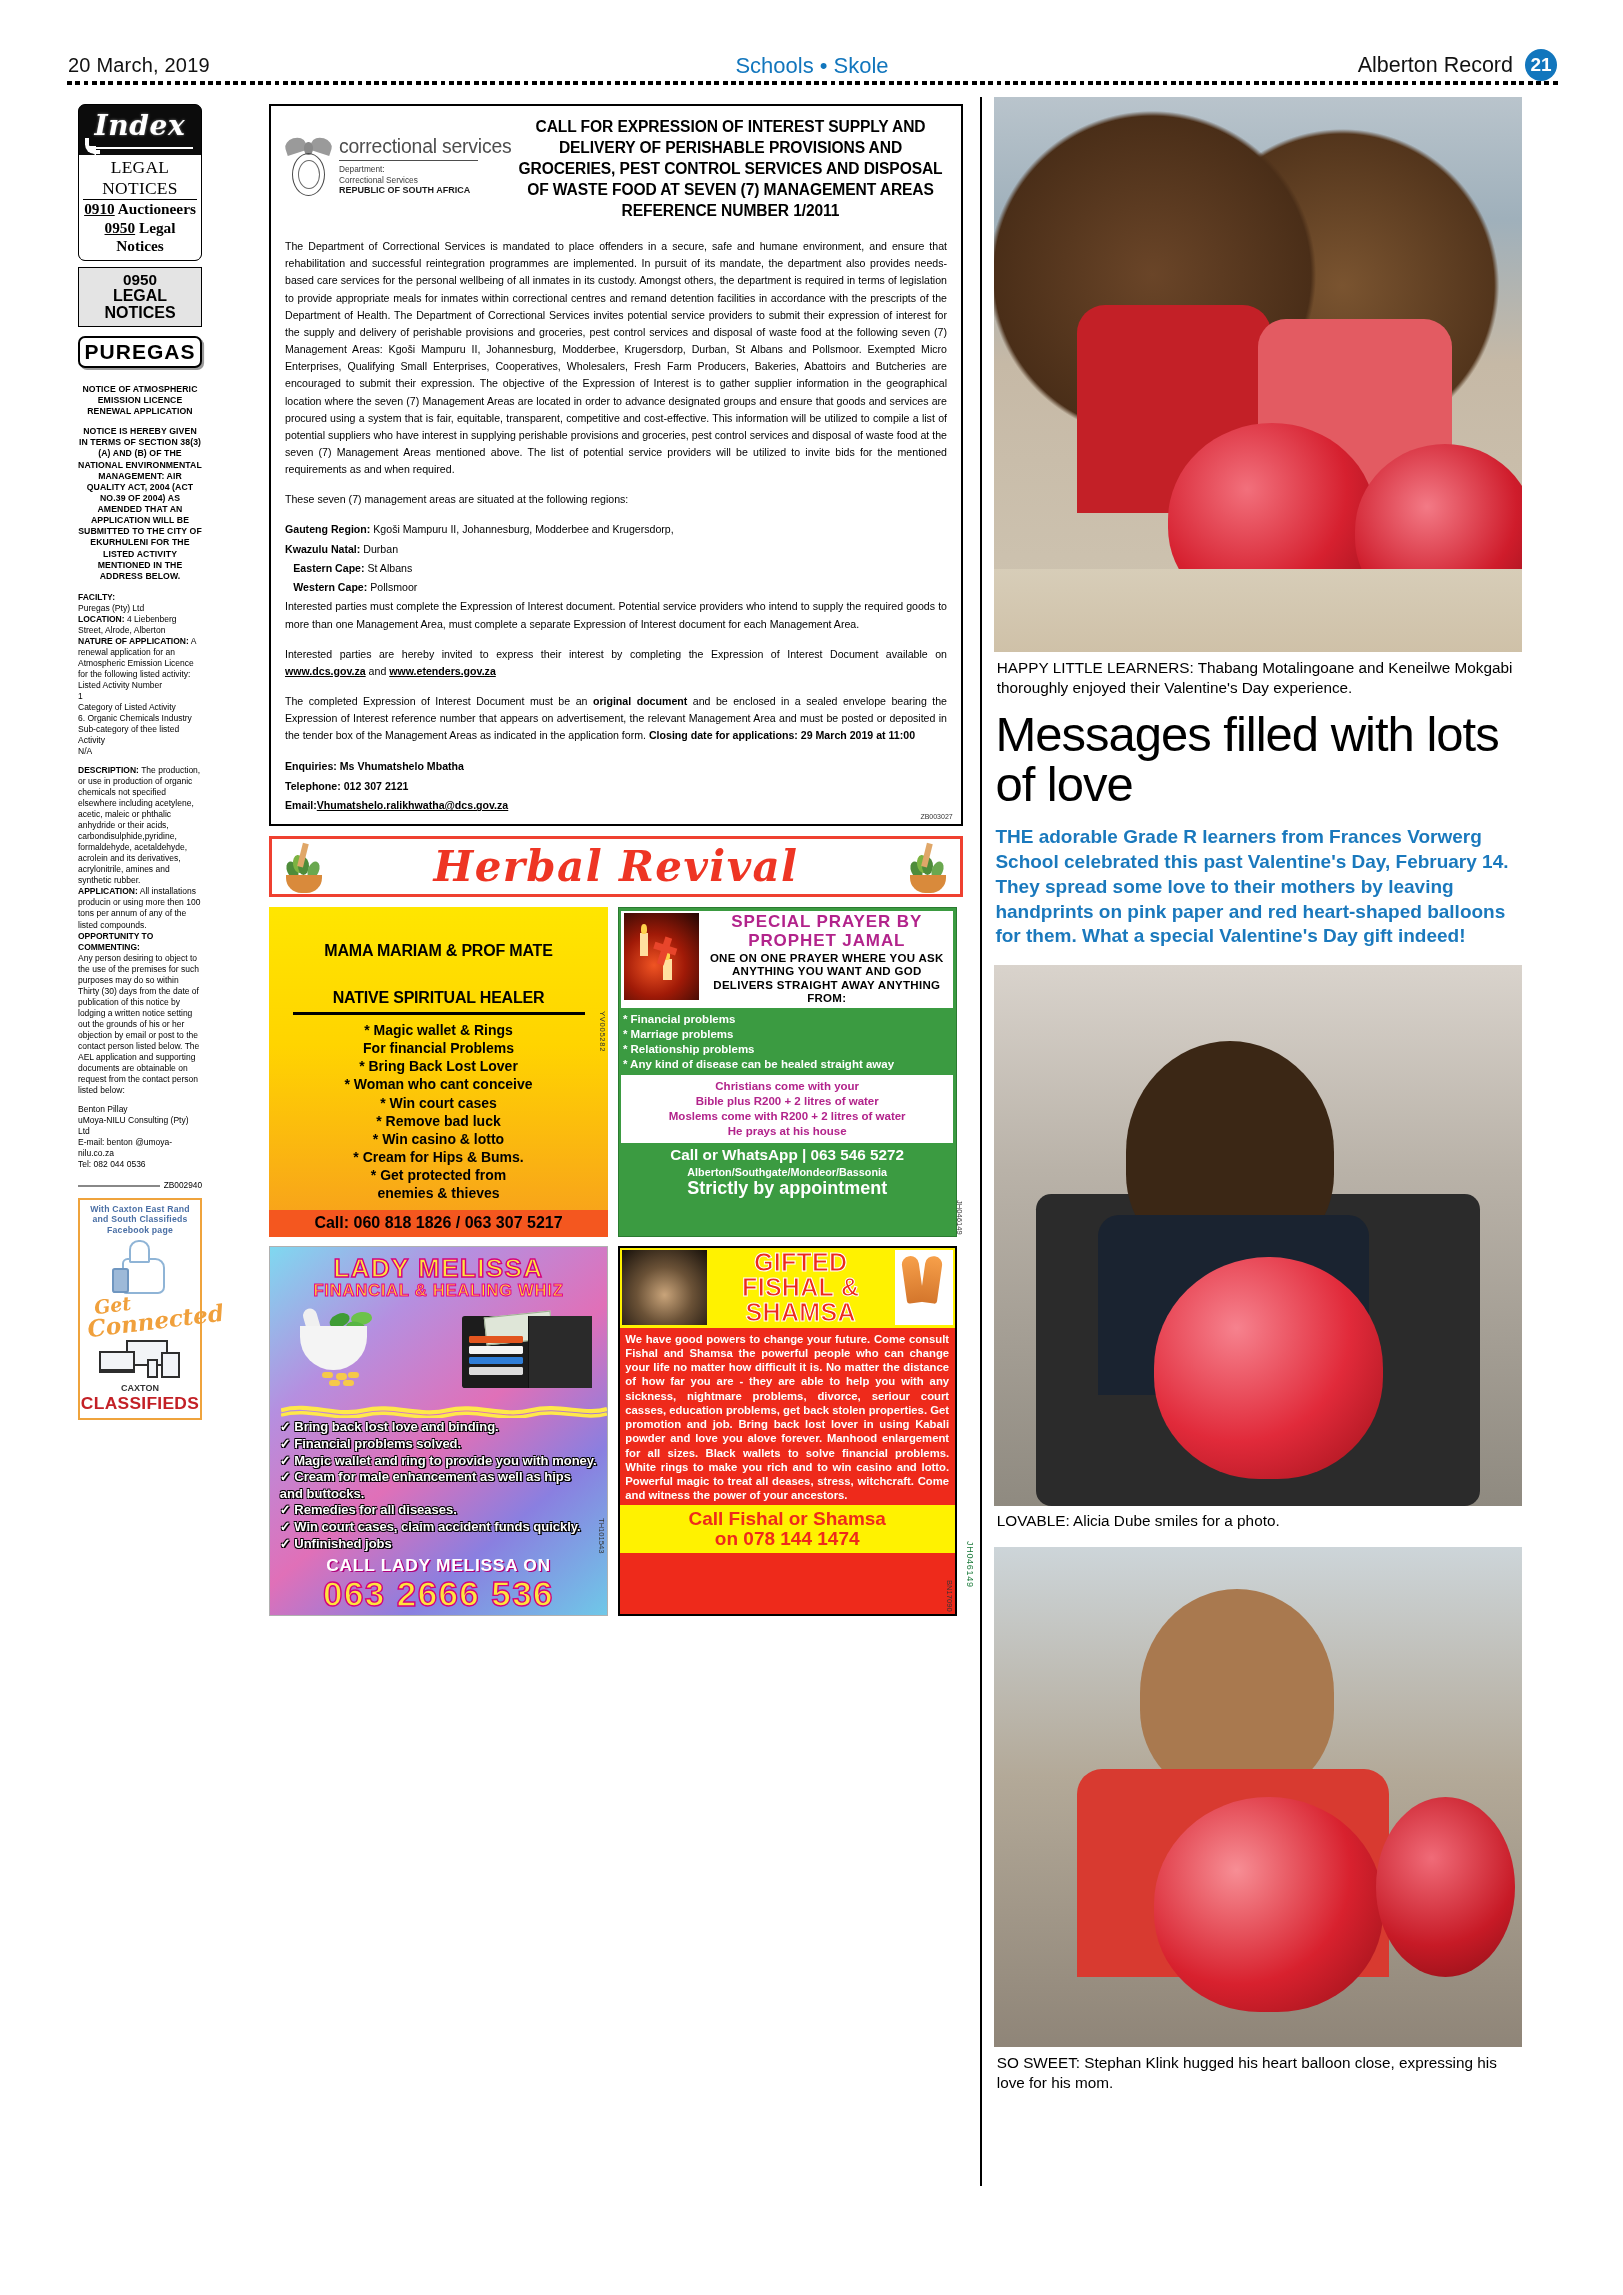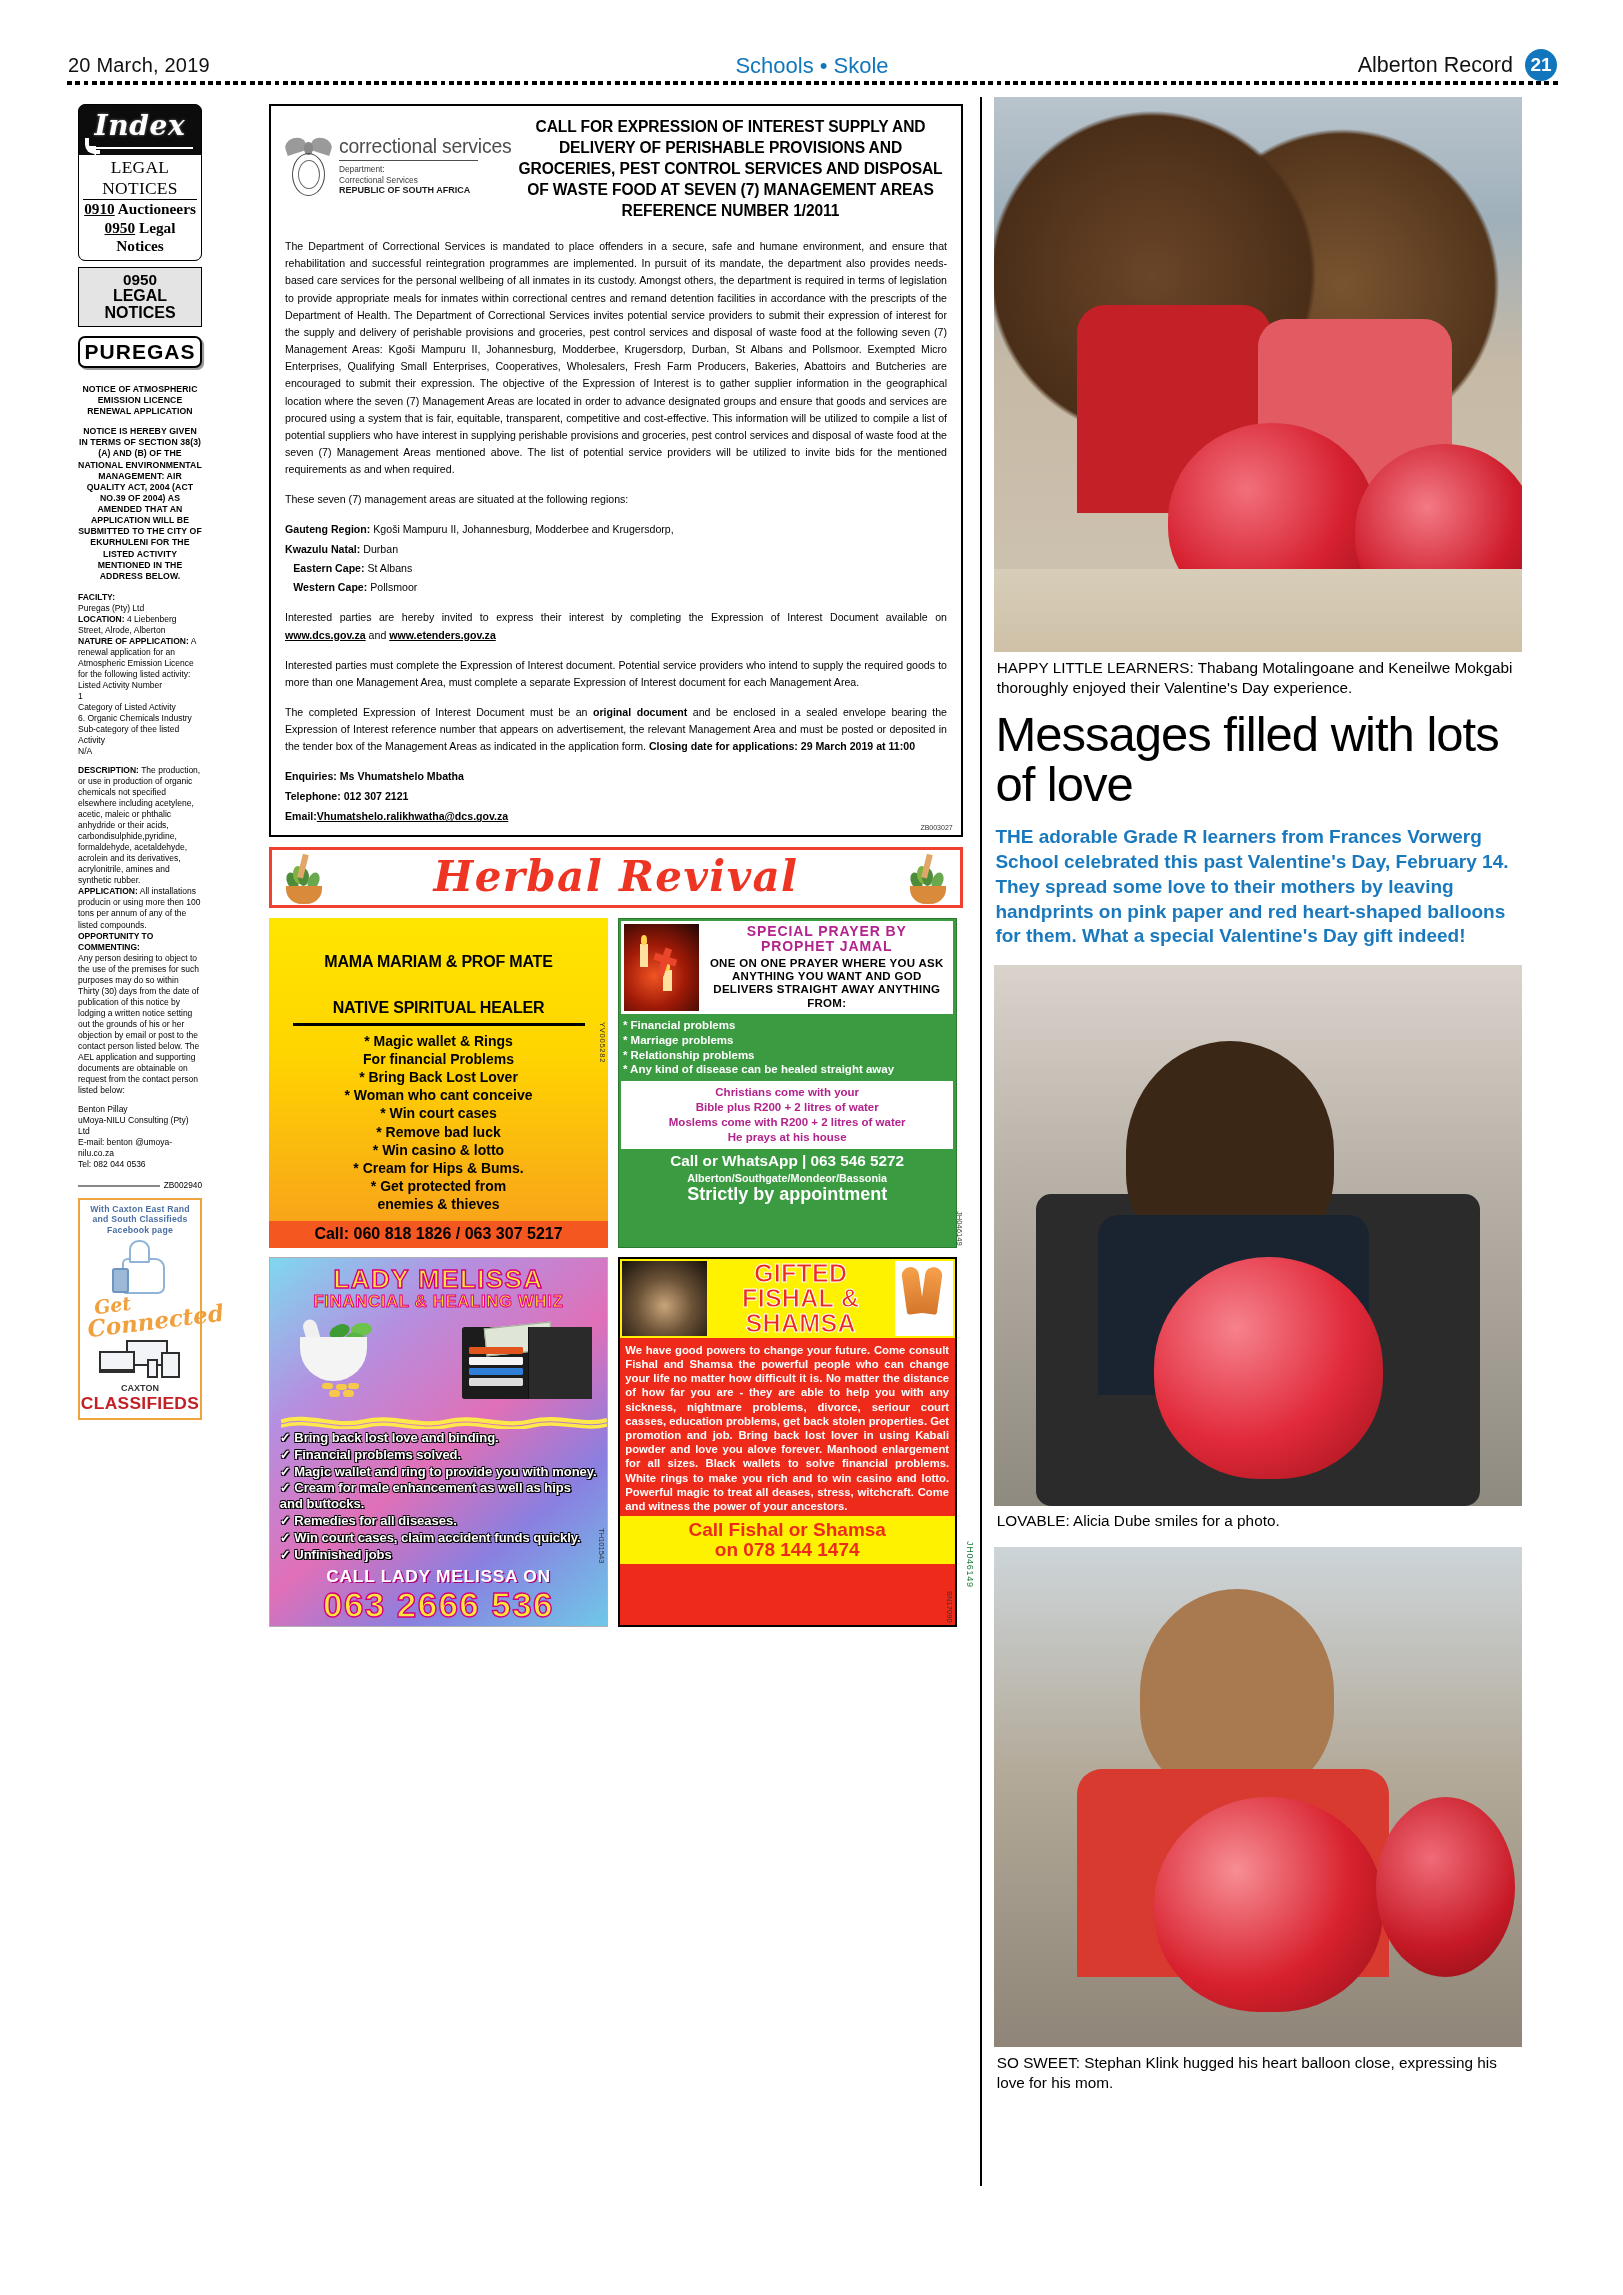--- a/index.html
+++ b/index.html
@@ -265,21 +265,21 @@
   .candle .c2 { left: 39px; top: 46px; height: 21px; }
   .candle .f1, .candle .f2 { position: absolute; width: 6.2px; height: 9.7px;
     background: #ffd24a; border-radius: 50% 50% 40% 40%; }
   .candle .f1 { left: 16.7px; top: 11px; }
   .candle .f2 { left: 40px; top: 37px; }
   .candle .cross { position: absolute; left: 37px; top: 23.6px; width: 7px; height: 28px;
     background: #e8452b; transform: rotate(18deg); }
   .candle .cross:after { content:""; position: absolute; left: -8.3px; top: 8.3px;
     width: 23.6px; height: 7px; background: #e8452b; }
   .jamal-htxt { flex: 1; text-align: center; }
-  .jamal-h1 { font-size: 14px; font-weight: bold; color: #b2238b; line-height: 1.08;
+  .jamal-h1 { font-size: 17px; font-weight: bold; color: #b2238b; line-height: 1.08;
     letter-spacing: 0.9px; }
   .jamal-h2 { font-size: 11.5px; font-weight: bold; color: #000; line-height: 1.16;
     margin-top: 2.1px; letter-spacing: 0.3px; }
   .jamal-list {
     color: #fff; font-size: 11.5px; font-weight: bold; text-align: left;
     line-height: 1.28; padding: 4.2px 1.4px 4.2px;
   }
   .jamal-white {
     background: #fff; color: #b2238b; font-size: 11.5px; font-weight: bold;
     text-align: center; line-height: 1.30; padding: 3.5px 2.8px 4.2px;
@@ -565,24 +565,24 @@
 
     <div class="dcs-body">
       <p>The Department of Correctional Services is mandated to place offenders in a secure, safe and humane environment, and ensure that rehabilitation and successful reintegration programmes are implemented. In pursuit of its mandate, the department also provides needs-based care services for the personal wellbeing of all inmates in its custody. Amongst others, the department is required in terms of legislation to provide appropriate meals for inmates within correctional centres and remand detention facilities in accordance with the prescripts of the Department of Health. The Department of Correctional Services invites potential service providers to submit their expression of interest for the supply and delivery of perishable provisions and groceries, pest control services and disposal of waste food at the following seven (7) Management Areas: Kgoši Mampuru II, Johannesburg, Modderbee, Krugersdorp, Durban, St Albans and Pollsmoor. Exempted Micro Enterprises, Qualifying Small Enterprises, Cooperatives, Wholesalers, Fresh Farm Producers, Bakeries, Abattoirs and Butcheries are encouraged to submit their expression. The objective of the Expression of Interest is to gather supplier information in the geographical location where the seven (7) Management Areas are located in order to advance designated groups and ensure that goods and services are procured using a system that is fair, equitable, transparent, competitive and cost-effective. This information will be utilized to compile a list of potential suppliers who have interest in supplying perishable provisions and groceries, pest control services and disposal of waste food at the seven (7) Management Areas mentioned above. The list of potential service providers will be utilized to invite bids for the mentioned requirements as and when required.</p>
       <p>These seven (7) management areas are situated at the following regions:</p>
       <div class="dcs-regions">
         <div><b>Gauteng Region:</b> <span>Kgoši Mampuru II, Johannesburg, Modderbee and Krugersdorp,</span></div>
         <div><b>Kwazulu Natal:</b> <span>Durban</span></div>
         <div style="padding-left:8.3px"><b>Eastern Cape:</b> <span>St Albans</span></div>
         <div style="padding-left:8.3px"><b>Western Cape:</b> <span>Pollsmoor</span></div>
       </div>
+      <p>Interested parties must complete the Expression of Interest document. Potential service providers who intend to supply the required goods to more than one Management Area, must complete a separate Expression of Interest document for each Management Area.</p>
       <p style="margin-top:13px">
         <span>Interested parties are hereby invited to express their interest by completing the Expression of Interest Document available on </span><b><u>www.dcs.gov.za</u></b><span> and </span><b><u>www.etenders.gov.za</u></b>
       </p>
-      <p>Interested parties must complete the Expression of Interest document. Potential service providers who intend to supply the required goods to more than one Management Area, must complete a separate Expression of Interest document for each Management Area.</p>
       <p>
         <span>The completed Expression of Interest Document must be an </span><b>original document</b><span> and be enclosed in a sealed envelope bearing the Expression of Interest reference number that appears on advertisement, the relevant Management Area and must be posted or deposited in the tender box of the Management Areas as indicated in the application form. </span><b>Closing date for applications:</b><b> 29 March 2019 at 11:00</b>
       </p>
       <p style="margin-bottom:2.8px"><b>Enquiries: Ms Vhumatshelo Mbatha</b></p>
       <p style="margin-bottom:2.8px"><b>Telephone: 012 307 2121</b></p>
       <p><b>Email:</b><b><u>Vhumatshelo.ralikhwatha@dcs.gov.za</u></b></p>
     </div>
     <div class="dcs-ref">ZB003027</div>
   </div>
 

